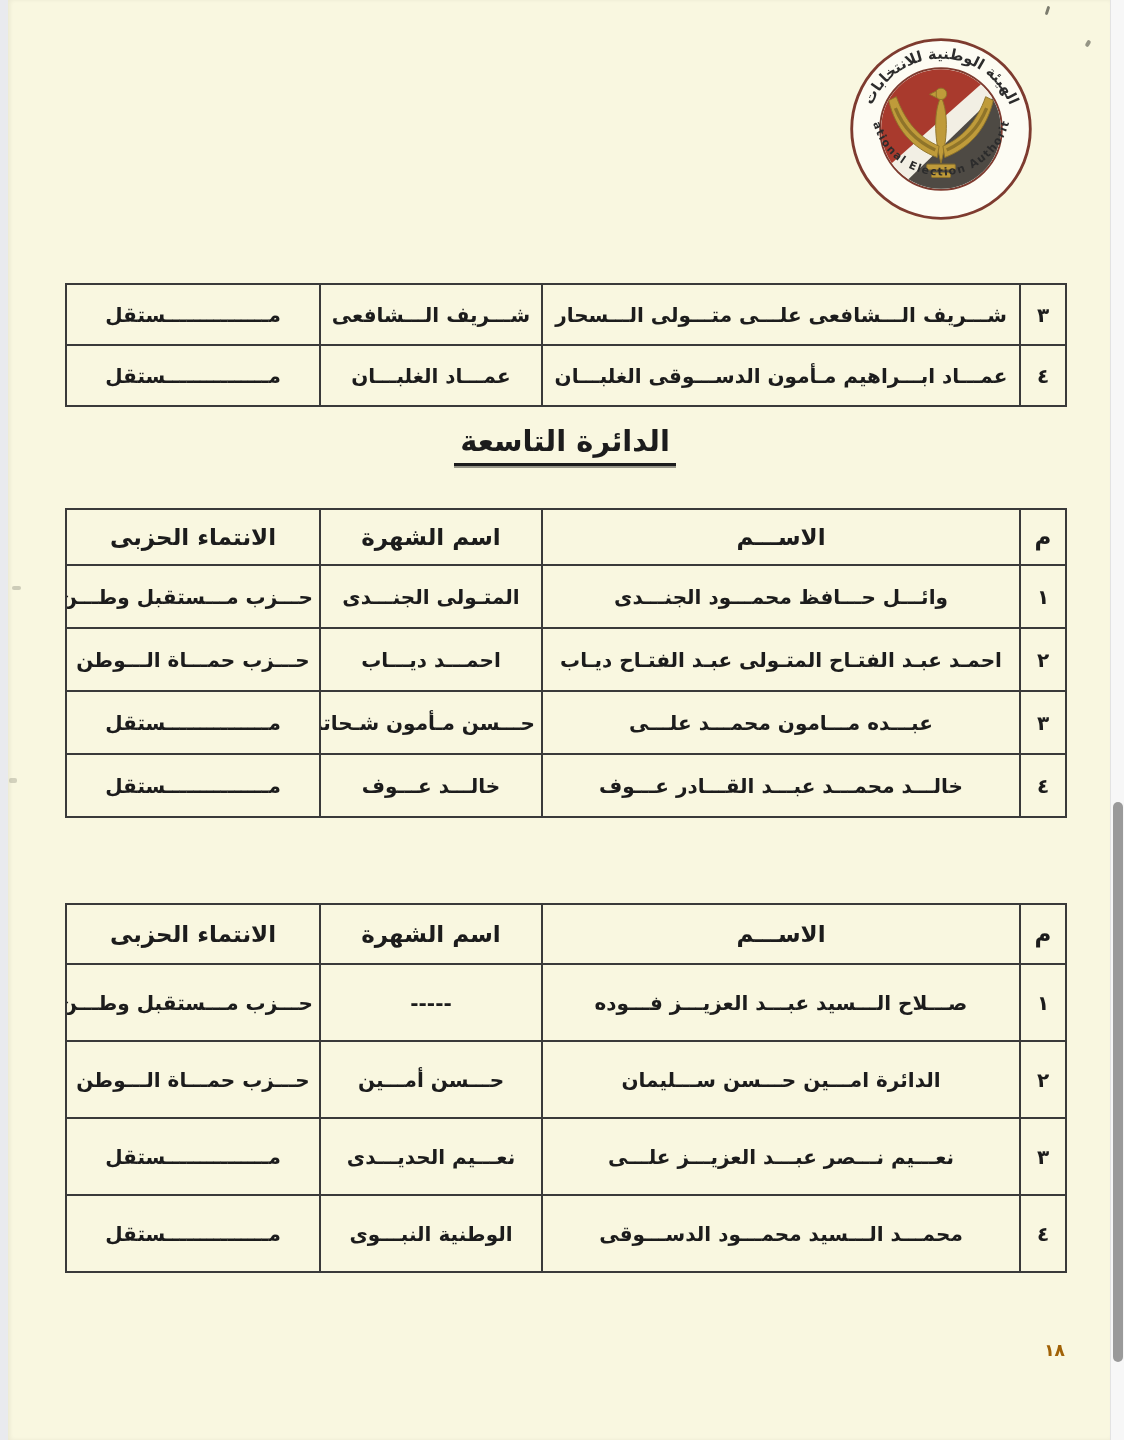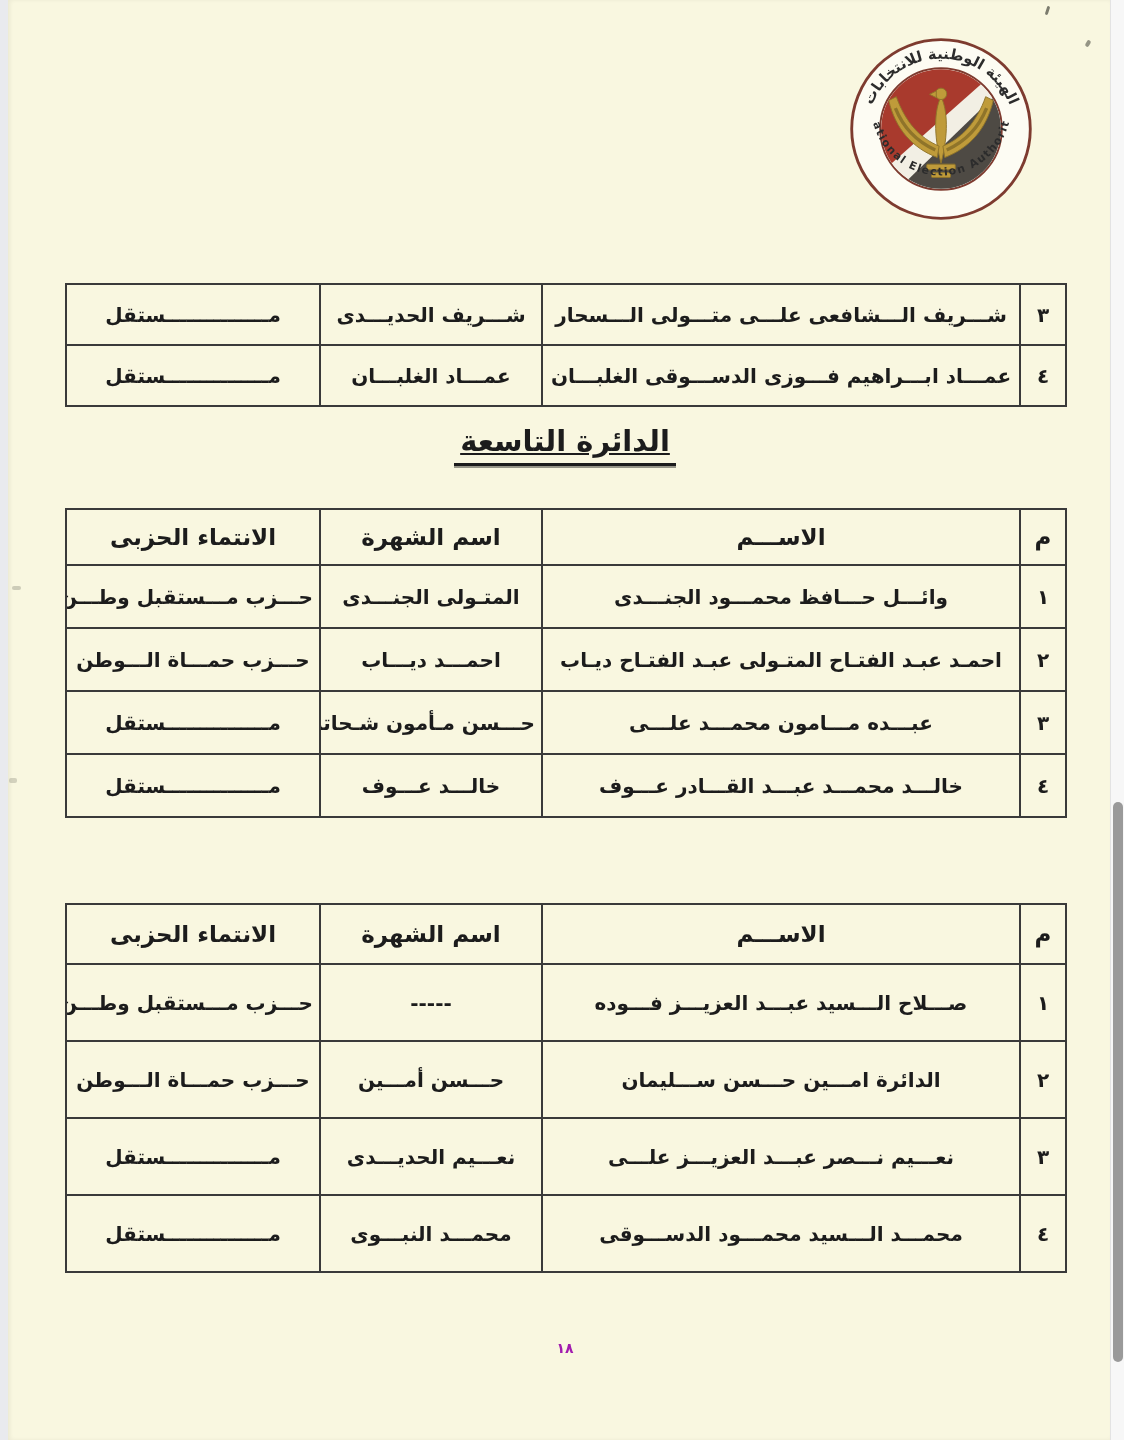--- a/index.html
+++ b/index.html
@@ -23,24 +23,24 @@
   table.tbl td{font-size:20px;}
   td.num-cell{font-size:17px;}
   .t-top{top:283px;}   .t-top td{height:61px;}
   .t-nine{top:508px;}  .t-nine th{height:56px;} .t-nine td{height:63px;}
   .t-ten{top:903px;}   .t-ten th{height:60px;}  .t-ten td{height:77px;}
   
   .section-title{position:absolute;left:65px;width:1000px;text-align:center;}
   .st-nine{top:424px;} .st-ten{top:834px;}
   .section-title span{display:inline-block;font-size:29px;font-weight:bold;color:var(--ink);
       border-bottom:3px solid var(--ink);padding:0 6px 5px 6px;
-      box-shadow:0 2px 0 rgba(28,28,28,.45);text-decoration:underline;}
-  
-  .page-number{position:absolute;left:65px;top:1340px;width:1000px;text-align:center;
-      font-size:14px;font-weight:bold;color:#a21caf;letter-spacing:2px;}
+      box-shadow:0 2px 0 rgba(28,28,28,.45);}
+  
+  .page-number{position:absolute;left:65px;top:1340px;width:1000px;text-align:right;
+      font-size:17px;font-weight:bold;color:#a16207;letter-spacing:2px;}
   
   .scrollbar{position:absolute;right:0;top:0;width:14px;height:1440px;background:#f7f7f7;
       border-left:1px solid #e3e3e3;}
   .scroll-thumb{position:absolute;left:2px;top:802px;width:10px;height:560px;
       background:#9a9a9a;border-radius:6px;}
   
   .artifact{position:absolute;background:#7c7c6e;border-radius:2px;}
   .a1{left:1046px;top:6px;width:3px;height:9px;transform:rotate(18deg);}
   .a2{left:1086px;top:40px;width:4px;height:7px;transform:rotate(30deg);opacity:.8;}
   .a3{left:12px;top:586px;width:9px;height:4px;opacity:.35;}
@@ -92,26 +92,26 @@
     <colgroup>
         <col style="width:46px">
         <col style="width:478px">
         <col style="width:222px">
         <col style="width:254px">
       </colgroup>
     <tbody>
       <tr>
         <td class="num-cell">٣</td>
         <td>شـــريف الـــشافعى علـــى متـــولى الـــسحار</td>
-        <td>شـــريف الحديـــدى</td>
+        <td>شـــريف الـــشافعى</td>
         <td>مـــــــــــــــستقل</td>
       </tr>
       <tr>
         <td class="num-cell">٤</td>
-        <td>عمـــاد ابـــراهيم فـــوزى الدســـوقى الغلبـــان</td>
+        <td>عمـــاد ابـــراهيم مـأمون الدســـوقى الغلبـــان</td>
         <td>عمـــاد الغلبـــان</td>
         <td>مـــــــــــــــستقل</td>
       </tr>
     </tbody>
   </table>
 
   <div class="section-title st-nine">
     <span>الدائرة التاسعة</span>
   </div>
 
@@ -189,21 +189,21 @@
       </tr>
       <tr>
         <td class="num-cell">٣</td>
         <td>نعـــيم نـــصر عبـــد العزيـــز علـــى</td>
         <td>نعـــيم الحديـــدى</td>
         <td>مـــــــــــــــستقل</td>
       </tr>
       <tr>
         <td class="num-cell">٤</td>
         <td>محمـــد الـــسيد محمـــود الدســـوقى</td>
-        <td>محمـــد النبـــوى</td>
+        <td>الوطنية النبـــوى</td>
         <td>مـــــــــــــــستقل</td>
       </tr>
     </tbody>
   </table>
 
   <div class="page-number">١٨</div>
 
   <span class="artifact a1"></span>
   <span class="artifact a2"></span>
   <span class="artifact a3"></span>

